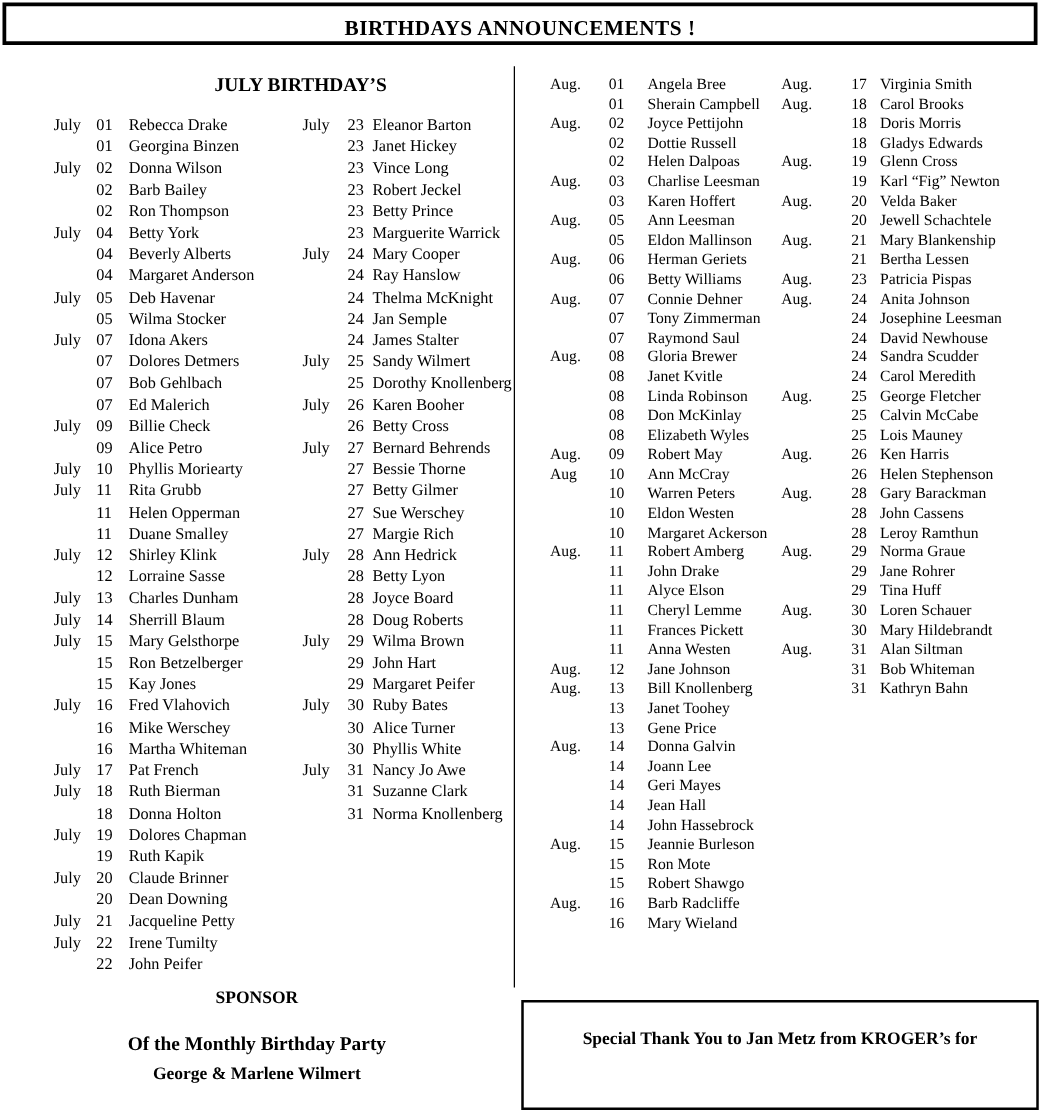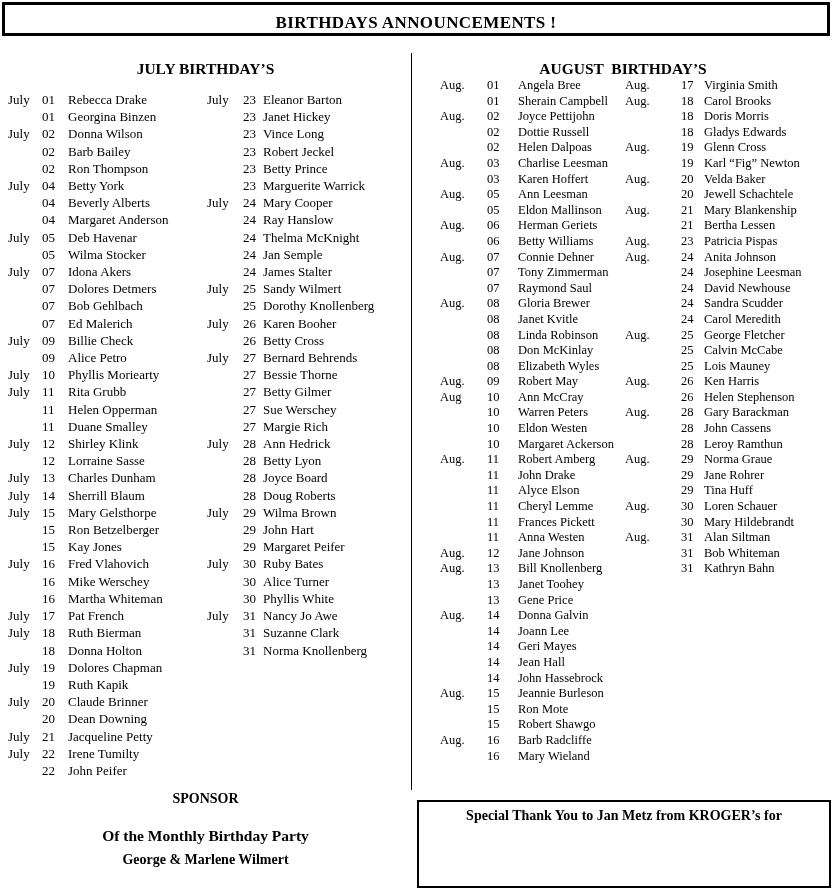--- a/index.html
+++ b/index.html
@@ -14,21 +14,21 @@
     position:absolute; left:2px; top:2px;
     width:822px; height:28px;
     border:3px solid #000;
     display:flex; align-items:flex-end; justify-content:center;
   }
   .header-title { font-weight:bold; font-size:17px; letter-spacing:.4px; white-space:pre; }
 
   .divider { position:absolute; left:411px; top:53px; width:1px; height:737px; background:#000; }
 
   .panel { position:absolute; top:60px; }
-  .panel-july { left:0; width:411px; }
+  .panel-july { left:0; width:411px;padding-left:35px; }
   .panel-august { left:412px; width:422px; }
   .section-title { text-align:center; font-weight:bold; font-size:15.5px; white-space:pre; }
 
   .cols { display:flex; align-items:flex-start; }
   .july-cols { margin-top:13px; }
   .august-cols { }
 
   .july-col1 { width:207px; }
   .july-col2 { width:204px; }
   .aug-col1  { width:212px; }
@@ -50,21 +50,21 @@
   .sponsor-line2 { font-weight:bold; font-size:15.5px; margin-top:20px; }
   .sponsor-line3 { font-weight:bold; font-size:14px; margin-top:7px; }
 
   .thanks-box {
     position:absolute; left:417px; top:800px;
     width:410px; height:84px;
     border:2px solid #000;
     text-align:center; padding-top:0;
   }
   .thanks-line { font-weight:bold; font-size:14px; line-height:27px; }
-  .thanks-line:first-child { margin-top:0; }
+  .thanks-line:first-child { margin-top:16px; }
 </style>
 </head>
 <body>
 
 <div class="header-box">
   <span class="header-title">BIRTHDAYS ANNOUNCEMENTS !</span>
 </div>
 
 <div class="divider"></div>
 
@@ -510,21 +510,20 @@
         <div class="row row-july">
           <span class="cell"></span>
           <span class="cell">31</span>
           <span class="cell">Norma Knollenberg</span>
         </div>
       </div>
   </div>
 </div>
 
 <div class="panel panel-august">
-  <div class="section-title">AUGUST  BIRTHDAY’S</div>
   <div class="cols august-cols">
     <div class="aug-col1">
 
         <div class="row row-aug">
           <span class="cell">Aug.</span>
           <span class="cell">01</span>
           <span class="cell">Angela Bree</span>
         </div>
 
         <div class="row row-aug">

